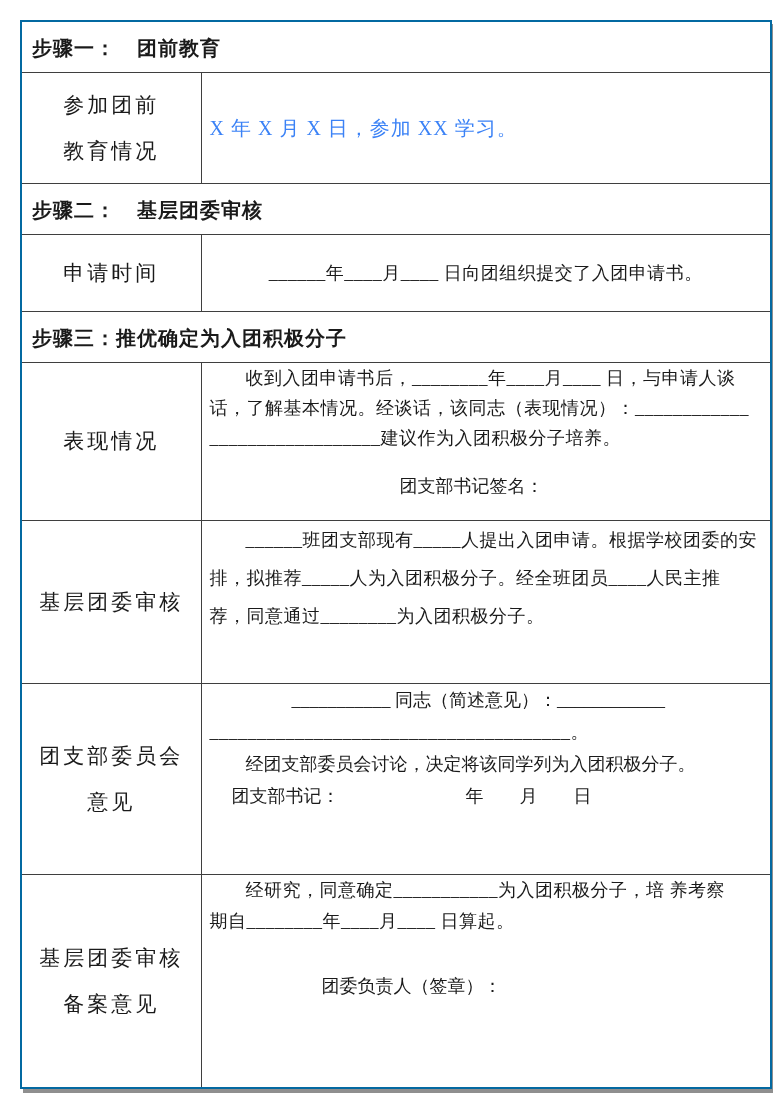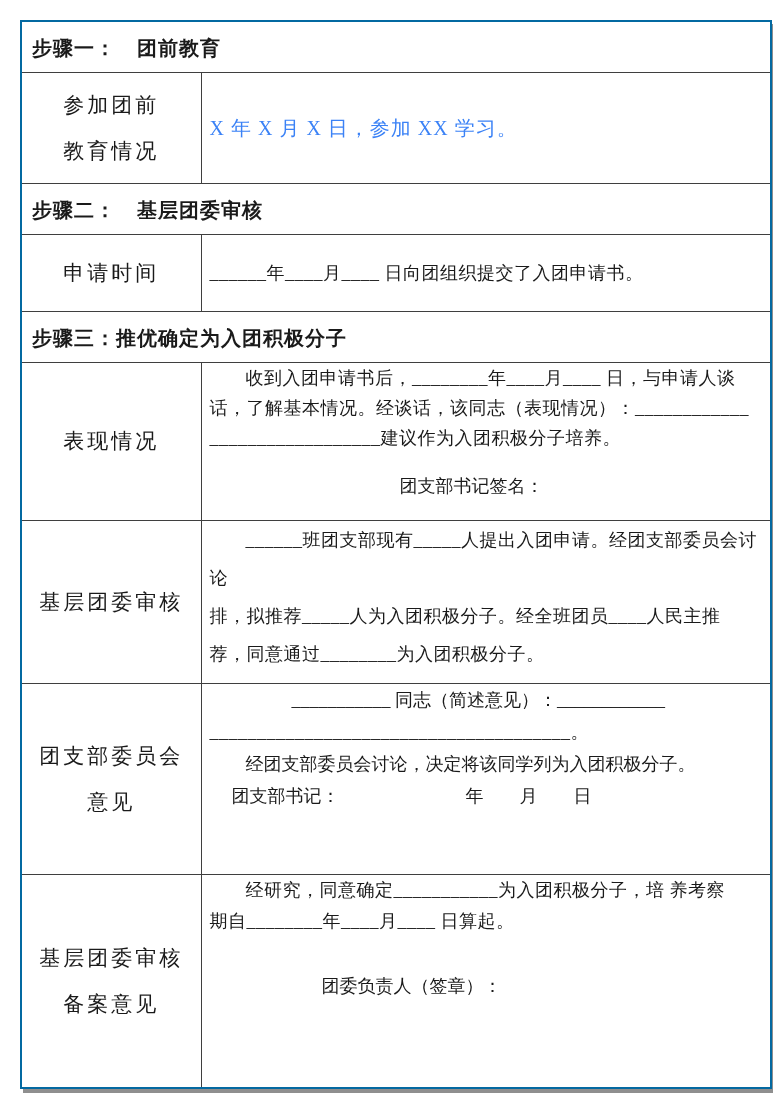--- a/index.html
+++ b/index.html
@@ -73,21 +73,21 @@
   .pad-t28 { padding-top: 28px; }
   .lh38 { line-height: 38px; }
   .lh31 { line-height: 31px; }
   .talk-sign { margin-top: 18px; margin-left: 190px; line-height: 30px; }
   .committee-line1 { padding-left: 82px; line-height: 32px; }
   .committee-line2 { line-height: 32px; letter-spacing: 0.5px; }
   .committee-line3 { text-indent: 2em; line-height: 32px; }
   .committee-sign { padding-left: 22px; line-height: 32px; }
   .review-sign { margin-top: 34px; margin-left: 112px; line-height: 31px; }
   .r2 { height: 110px; }
-  .r4 { height: 76px; }
+  .r4 { height: 76px; text-align: center; }
   .r6 { height: 157px; }
   .r7 { height: 162px; }
   .r8 { height: 190px; }
   .r9 { height: 212px; }
 </style>
 </head>
 <body>
 
 <div class="page">
   <table class="form">
@@ -130,21 +130,21 @@
         <div class="para indent">收到入团申请书后，________年____月____ 日，与申请人谈
 话，了解基本情况。经谈话，该同志（表现情况）：____________
 __________________建议作为入团积极分子培养。</div>
         <div class="talk-sign">团支部书记签名：</div>
       </td>
     </tr>
 
     <tr>
       <td class="label-cell r7">基层团委审核</td>
       <td class="content-cell top-align pad-t18 r7">
-        <div class="para indent lh38">______班团支部现有_____人提出入团申请。经团支部委员会讨论
+        <div class="para indent lh38">______班团支部现有_____人提出入团申请。根据学校团委的安
 排，拟推荐_____人为入团积极分子。经全班团员____人民主推
 荐，同意通过________为入团积极分子。</div>
       </td>
     </tr>
 
     <tr>
       <td class="label-cell r8">团支部委员会
 意见</td>
       <td class="content-cell top-align pad-t24 r8">
         <div class="committee-line1">___________ 同志（简述意见）：____________</div>

